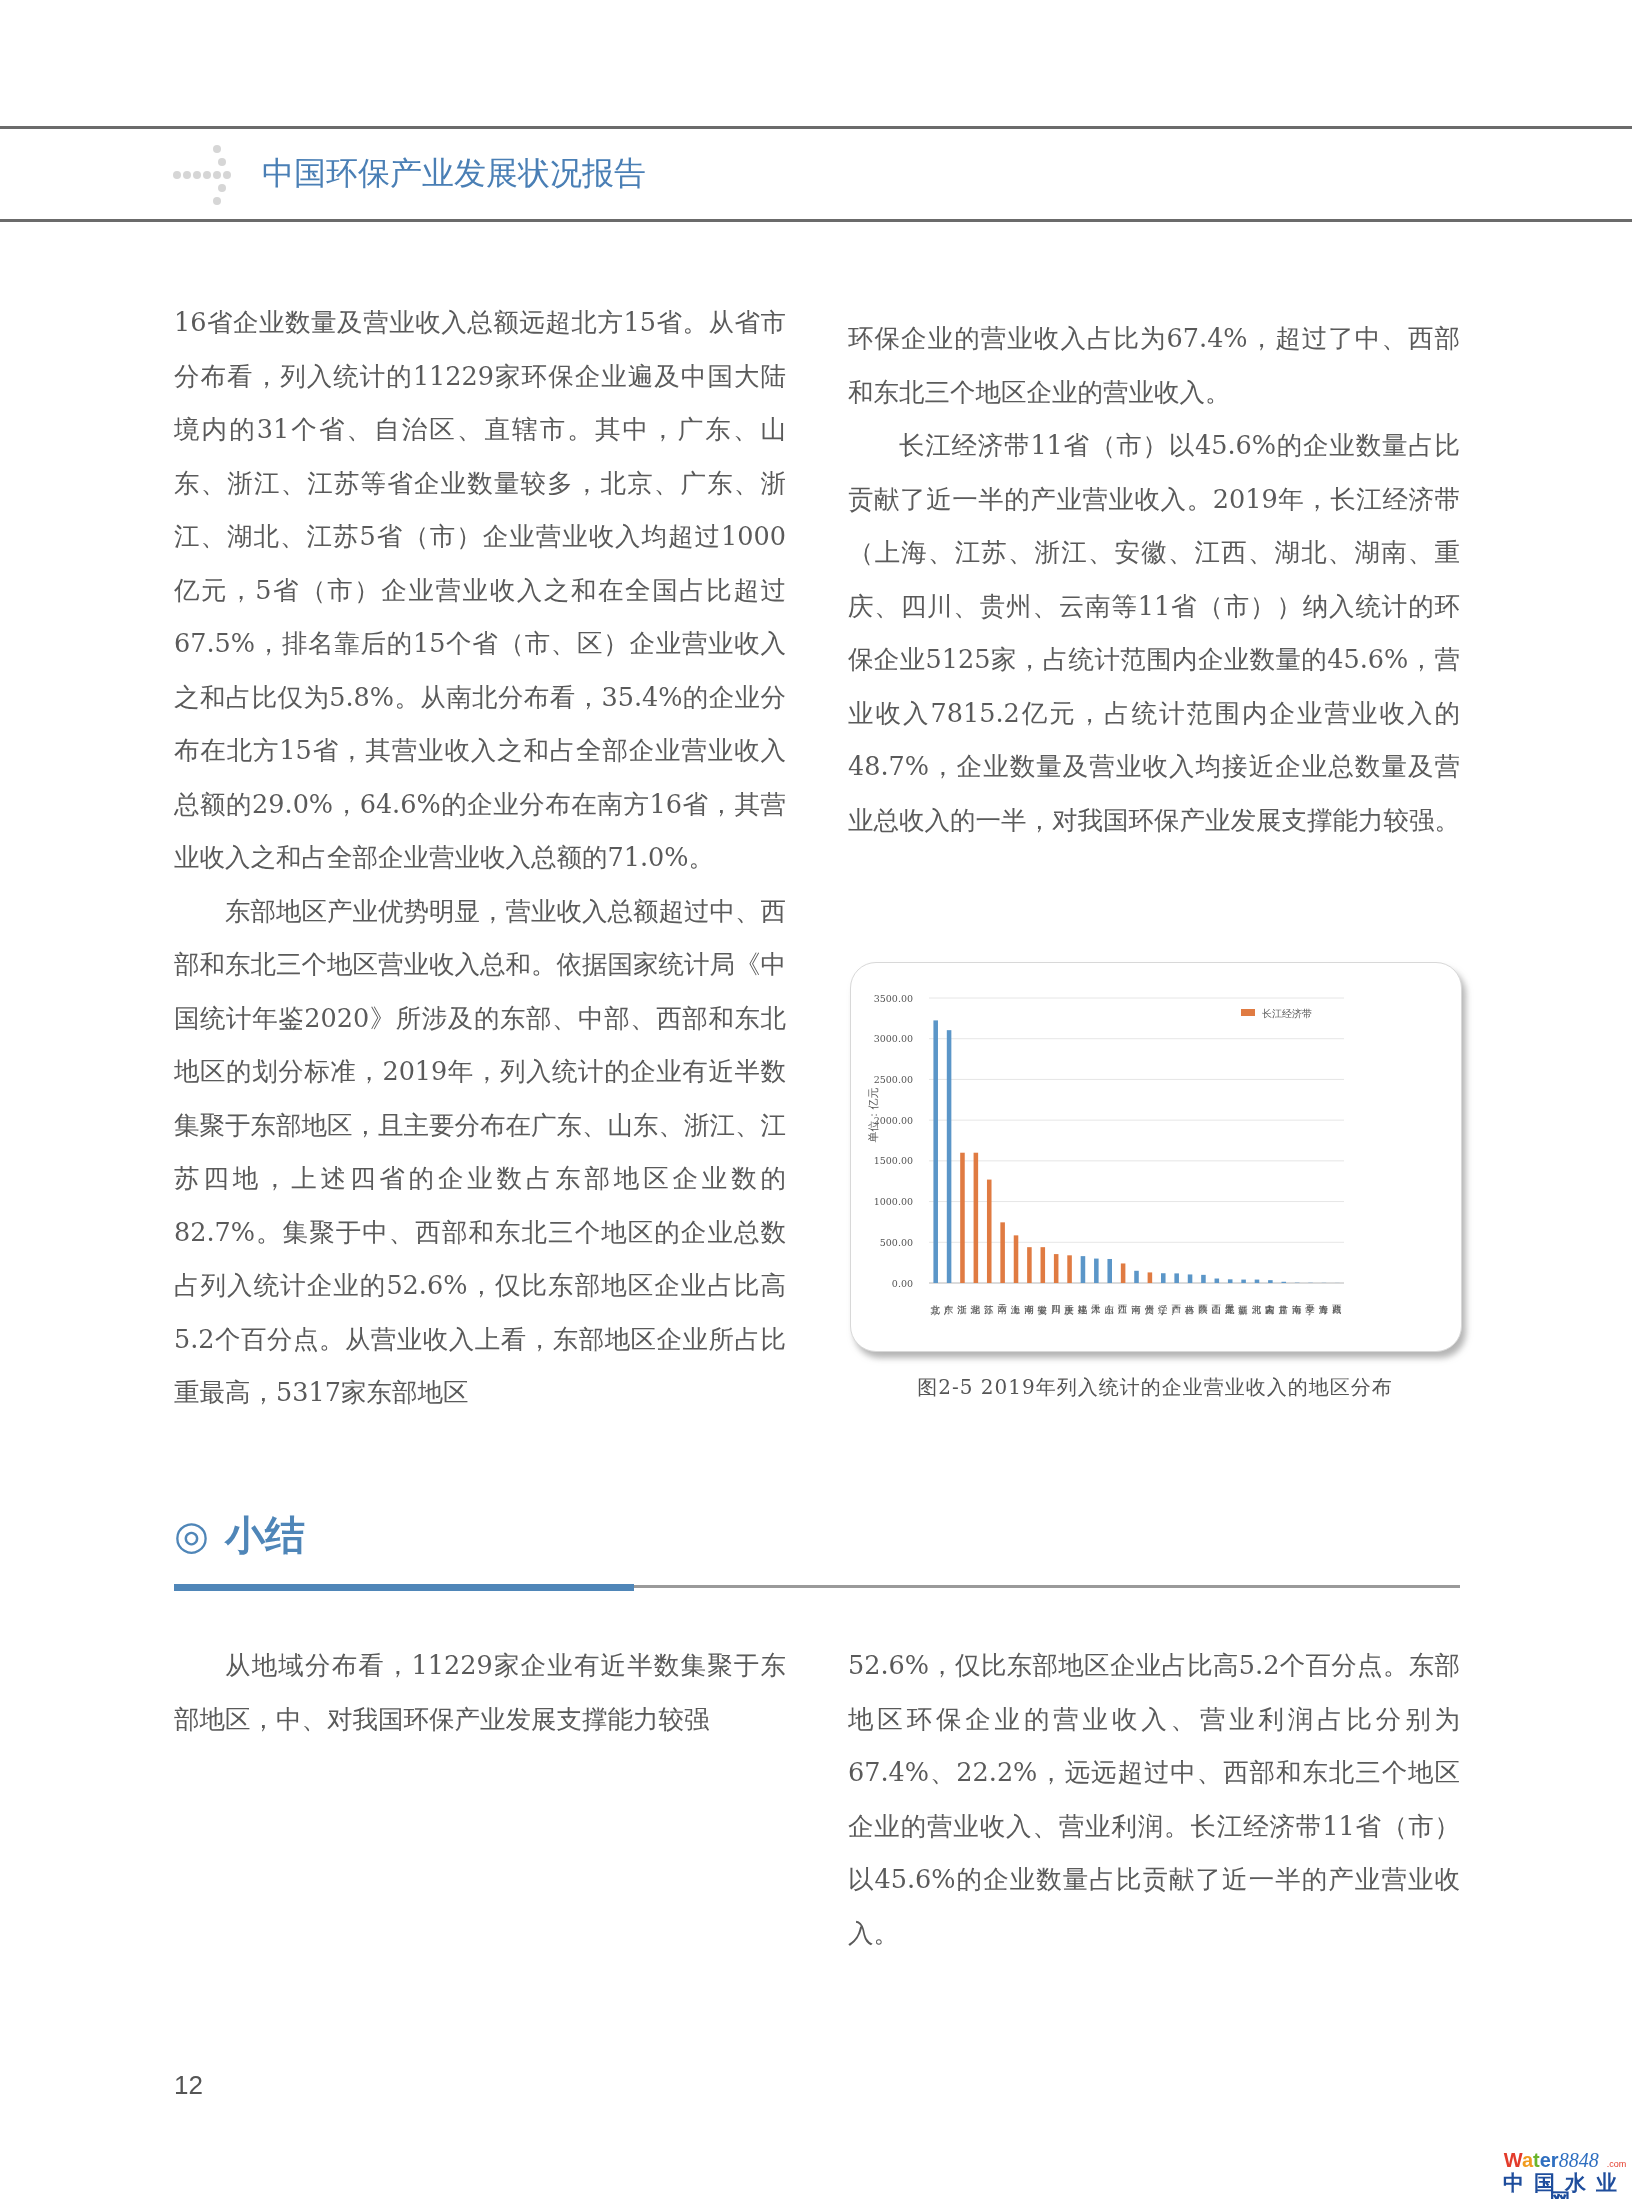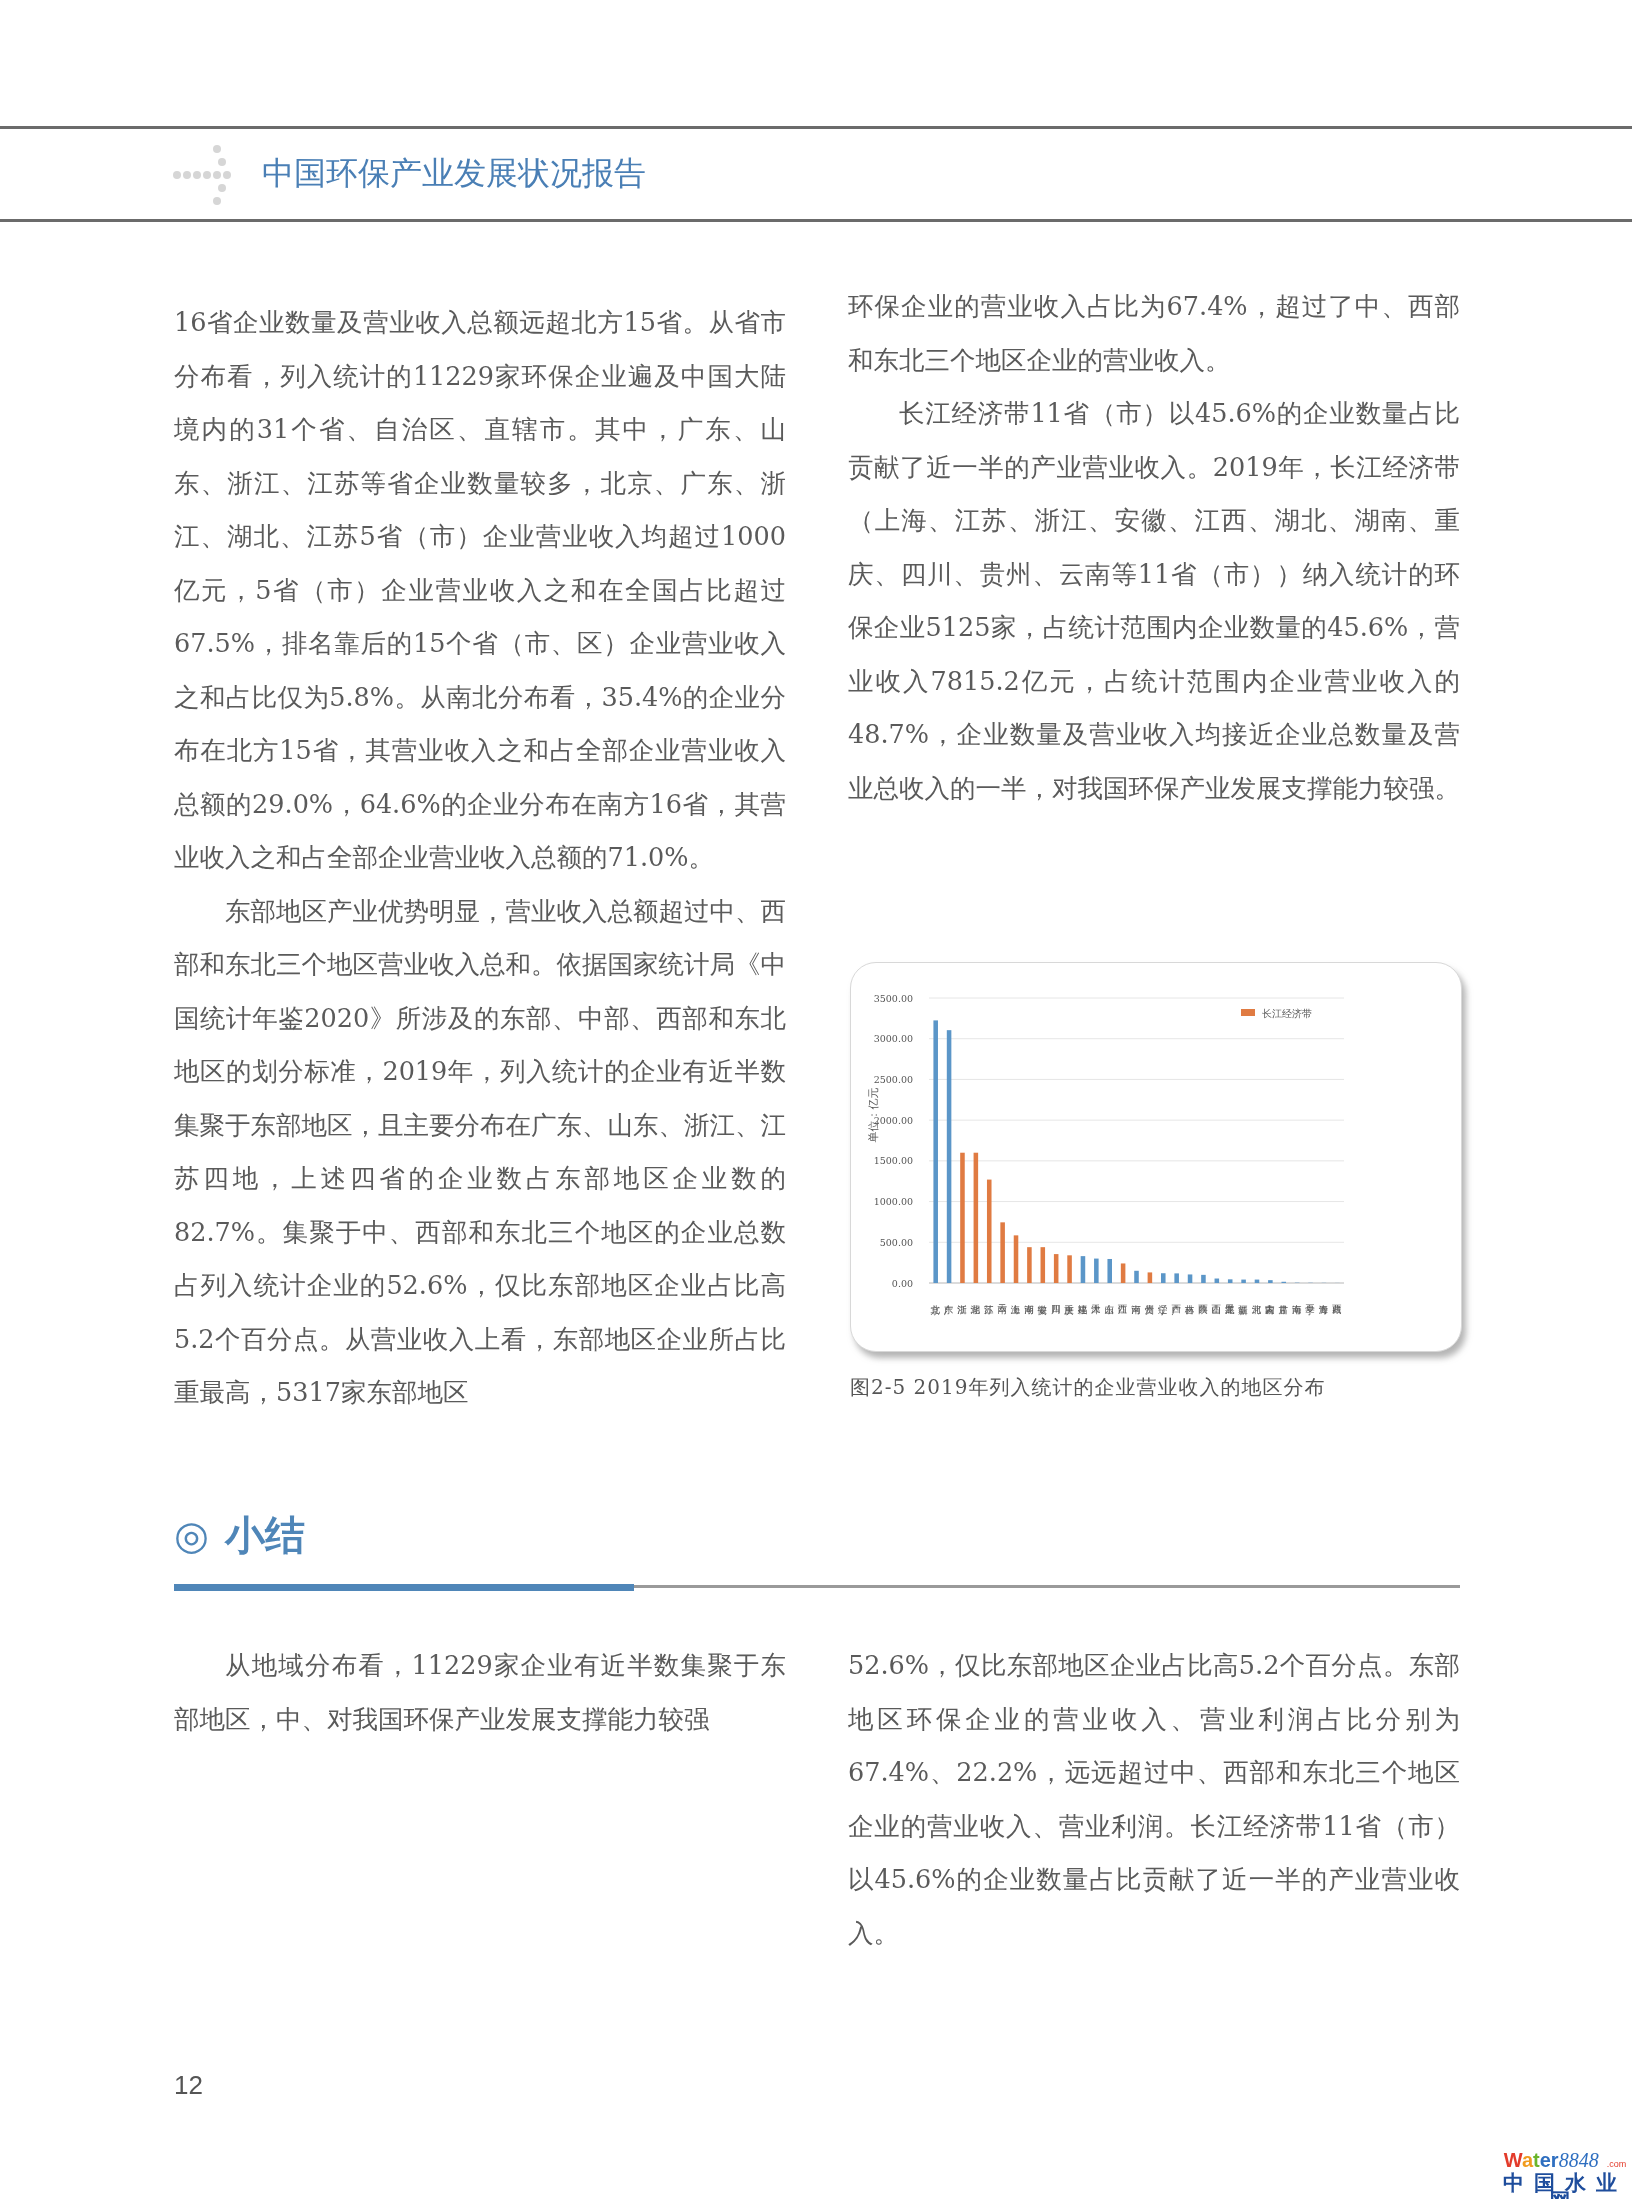--- a/index.html
+++ b/index.html
@@ -8,28 +8,28 @@
   .hdr-line { position: absolute; left: 0; width: 1632px; height: 3px; background: #6b6b6b; }
   .hdr-top { top: 126px; }
   .hdr-bot { top: 219px; }
   .hdr-logo { position: absolute; left: 172px; top: 143px; width: 80px; height: 64px; }
   .hdr-title { position: absolute; left: 262px; top: 152px; font-family: "DejaVu Sans", "Liberation Sans", sans-serif;
                font-size: 32px; color: #4a7fb5; letter-spacing: 0px; }
   .col { position: absolute; width: 612px; font-size: 25.5px; line-height: 53.5px; text-align: justify; }
   .col p { margin: 0; }
   .col p.ind { text-indent: 2em; }
   .col-l1 { left: 174px; top: 296px; }
-  .col-r1 { left: 848px; top: 280px; }
+  .col-r1 { left: 848px; top: 312px; }
   .col-l2 { left: 174px; top: 1639px; }
   .col-r2 { left: 848px; top: 1639px; }
   .chart-box { position: absolute; left: 850px; top: 962px; width: 610px; height: 388px;
                border: 1px solid #d8d8d8; border-radius: 26px; background: #fff;
                box-shadow: 4px 6px 6px rgba(120,120,120,0.55); }
   .chart-box svg { position: absolute; left: 0; top: 0; }
-  .caption { position: absolute; left: 850px; top: 1374px; width: 610px; 
+  .caption { position: absolute; left: 850px; top: 1374px; width: 610px; text-align: center;
              font-size: 20px; color: #555; letter-spacing: 1px; }
   .sec-title { position: absolute; left: 174px; top: 1508px; font-family: "DejaVu Sans", "Liberation Sans", sans-serif;
                font-size: 40px; font-weight: bold; color: #4f86b8; }
   .sec-title .mark { font-weight: normal; margin-right: 16px; }
   .sec-line { position: absolute; left: 174px; top: 1585px; width: 1286px; height: 3px; background: #9a9a9a; }
   .sec-line-accent { position: absolute; left: 174px; top: 1584px; width: 460px; height: 7px; background: #4f86b8; }
   .page-num { position: absolute; left: 174px; top: 2070px; font-family: "Liberation Sans", sans-serif; font-size: 26px; color: #555; }
   .wm { position: absolute; left: 1500px; top: 2150px; width: 130px; text-align: center; font-family: "Liberation Sans", sans-serif; }
   .wm-top { font-size: 20px; font-weight: bold; line-height: 20px; }
   .wm-top .w1 { color: #e33b2b; } .wm-top .w2 { color: #f19b1e; } .wm-top .w3 { color: #6bb52b; } .wm-top .w4 { color: #2f6fc0; }

